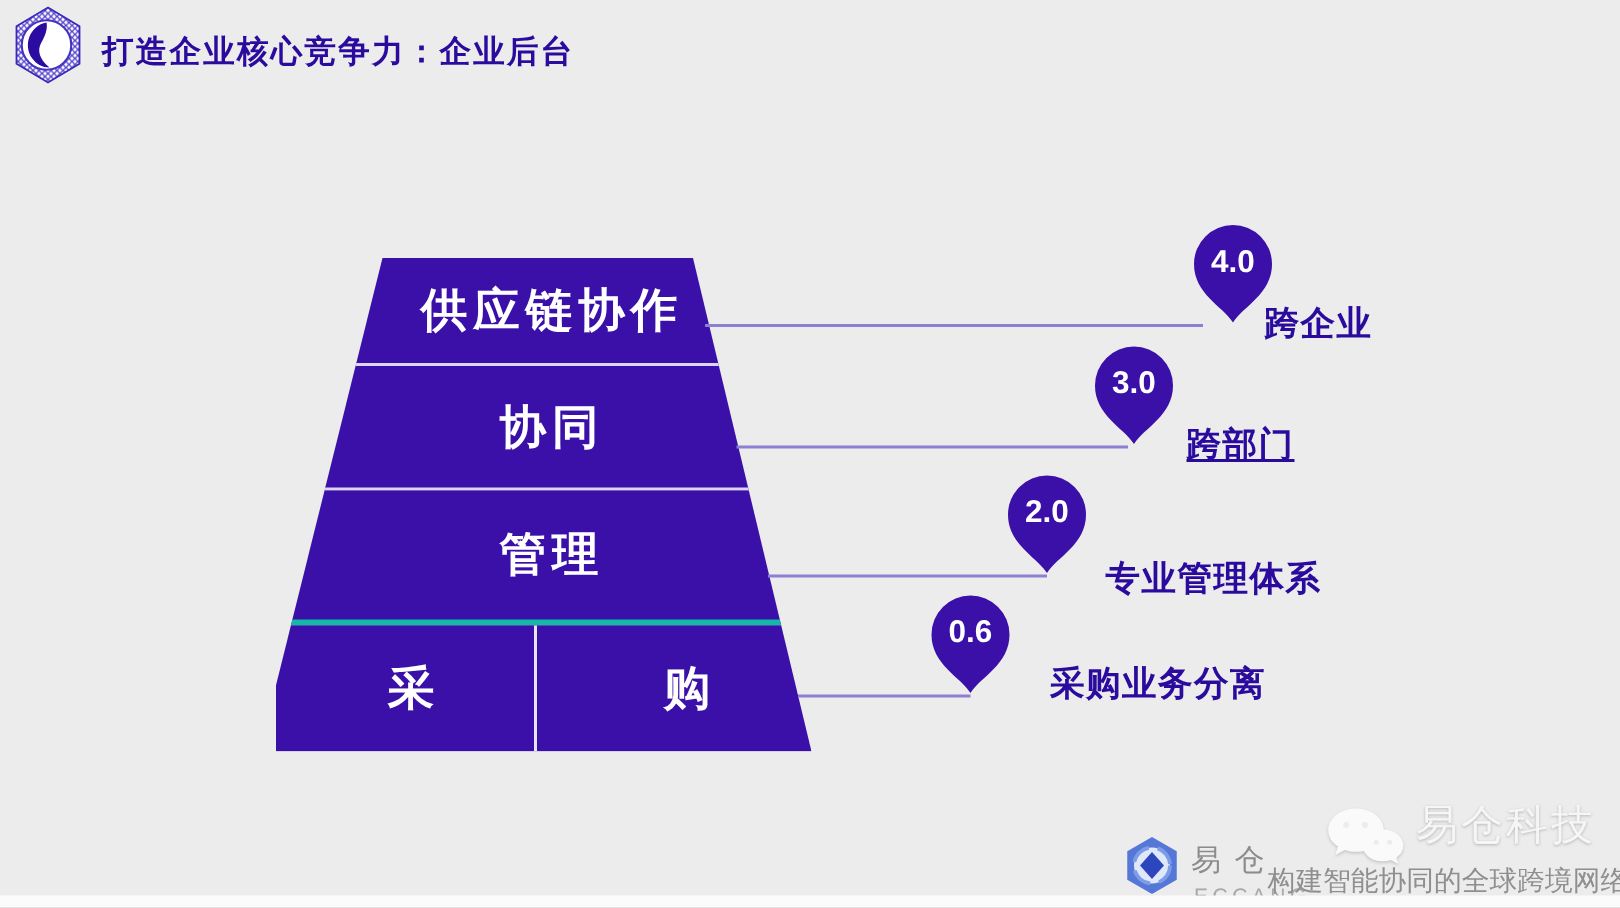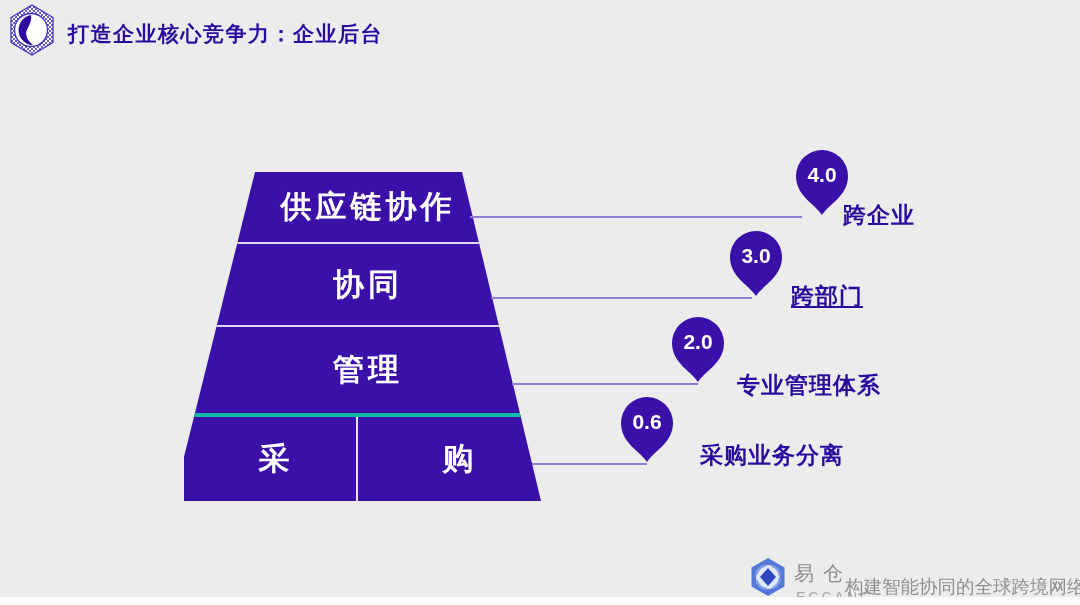--- a/index.html
+++ b/index.html
@@ -158,16 +158,27 @@
   <svg class="footer-logo" viewBox="0 0 42 42" aria-hidden="true">
     <polygon points="21,2 37.5,11.5 37.5,30.5 21,40 4.5,30.5 4.5,11.5" fill="#5577d8"></polygon>
     <circle cx="21" cy="21" r="12" fill="#dfe8fa"></circle>
     <circle cx="21" cy="21" r="12" fill="none" stroke="#7d9ce8" stroke-width="2.5" stroke-dasharray="14 6"></circle>
     <polygon points="21,12 29,21 21,30 13,21" fill="#2d46bd"></polygon>
   </svg>
   <div class="brand-name">易仓</div>
   <div class="brand-sub">ECCANG</div>
   <div class="footer-slogan">构建智能协同的全球跨境网络</div>
 
+  <div class="watermark">
+    <svg class="wm-icon" viewBox="0 0 52 42" aria-hidden="true">
+      <path d="M20 2 C9.5 2 1.5 8.5 1.5 16.5 C1.5 21 4 24.8 8 27.4 L6.2 33 L12.6 29.6 C14.9 30.4 17.4 30.9 20 30.9 C30.5 30.9 38.5 24.4 38.5 16.5 C38.5 8.5 30.5 2 20 2 Z" fill="#fafafa"></path>
+      <circle cx="13.5" cy="13" r="2" fill="#ececec"></circle>
+      <circle cx="26" cy="13" r="2" fill="#ececec"></circle>
+      <path d="M38 16 C30.3 16 24.5 20.8 24.5 26.6 C24.5 32.4 30.3 37.2 38 37.2 C39.8 37.2 41.6 36.9 43.2 36.4 L48.3 39 L46.9 34.6 C49.9 32.6 51.5 29.8 51.5 26.6 C51.5 20.8 45.7 16 38 16 Z" fill="#fafafa"></path>
+      <circle cx="33.5" cy="24.5" r="1.7" fill="#ececec"></circle>
+      <circle cx="42.5" cy="24.5" r="1.7" fill="#ececec"></circle>
+    </svg>
+    <div class="wm-text">易仓科技</div>
+  </div>
 
   <div class="bottom-strip"></div>
 
 </div>
 
 </body></html>

